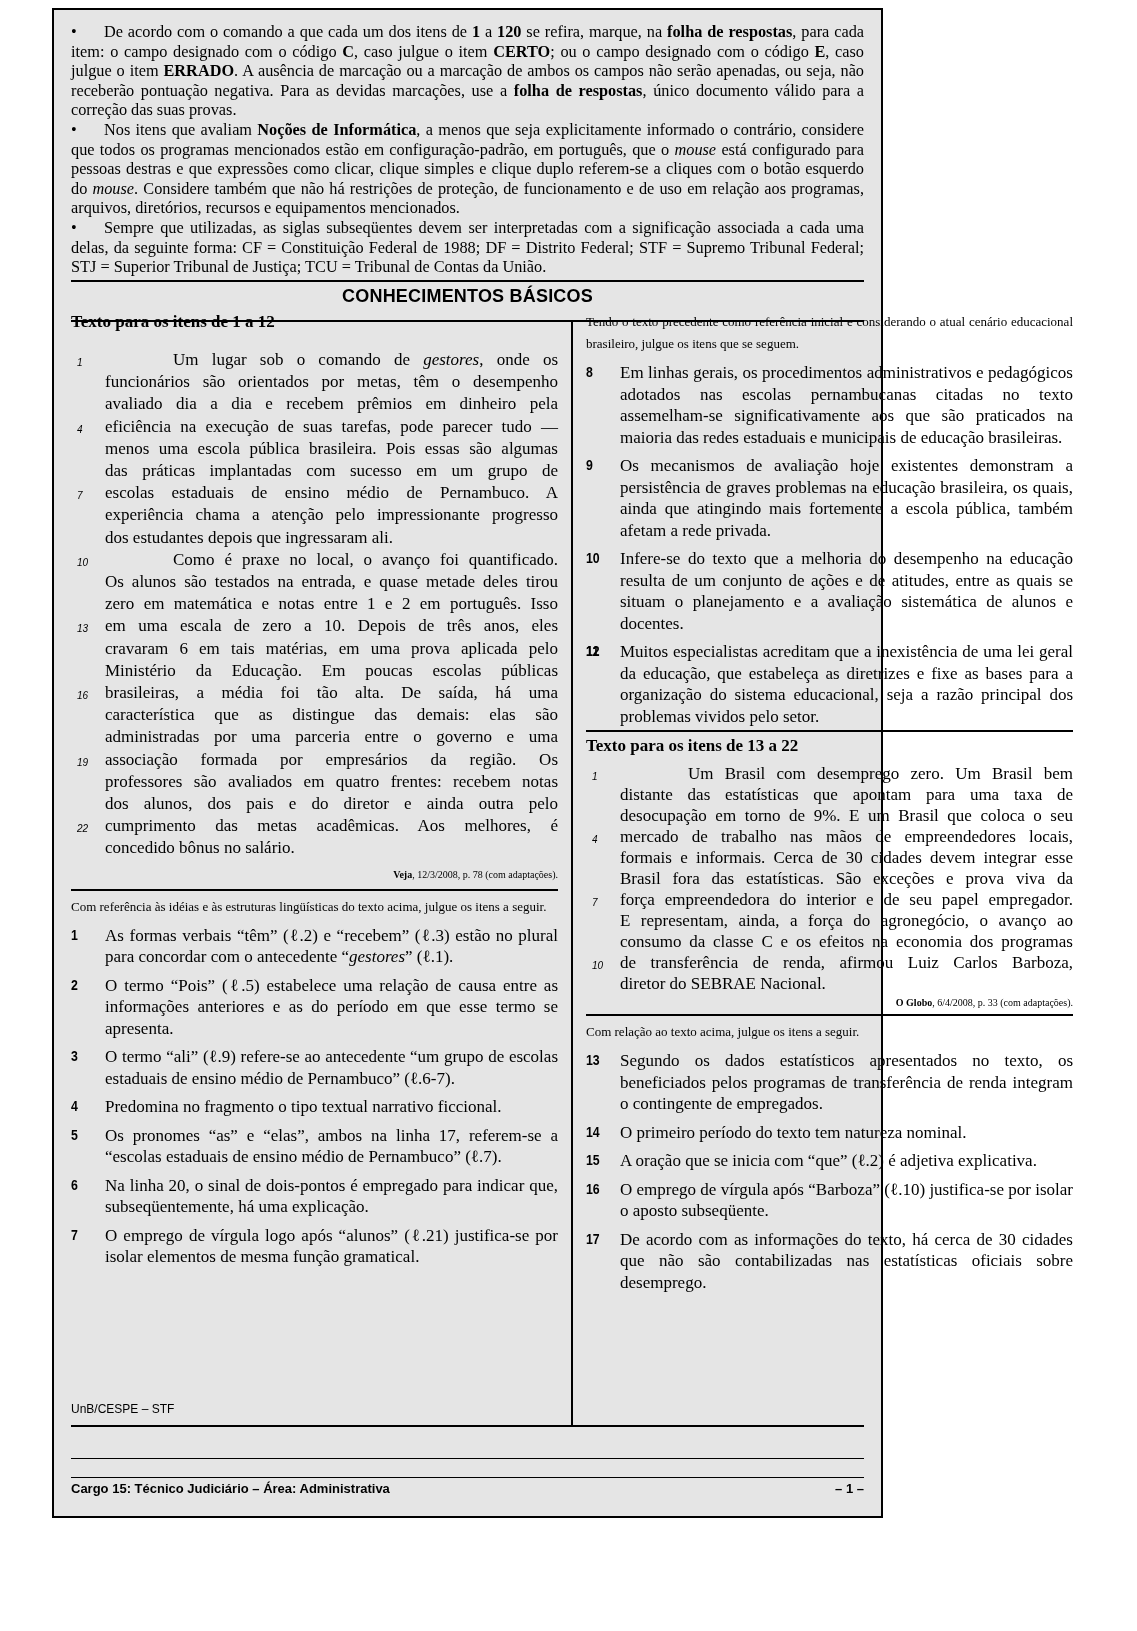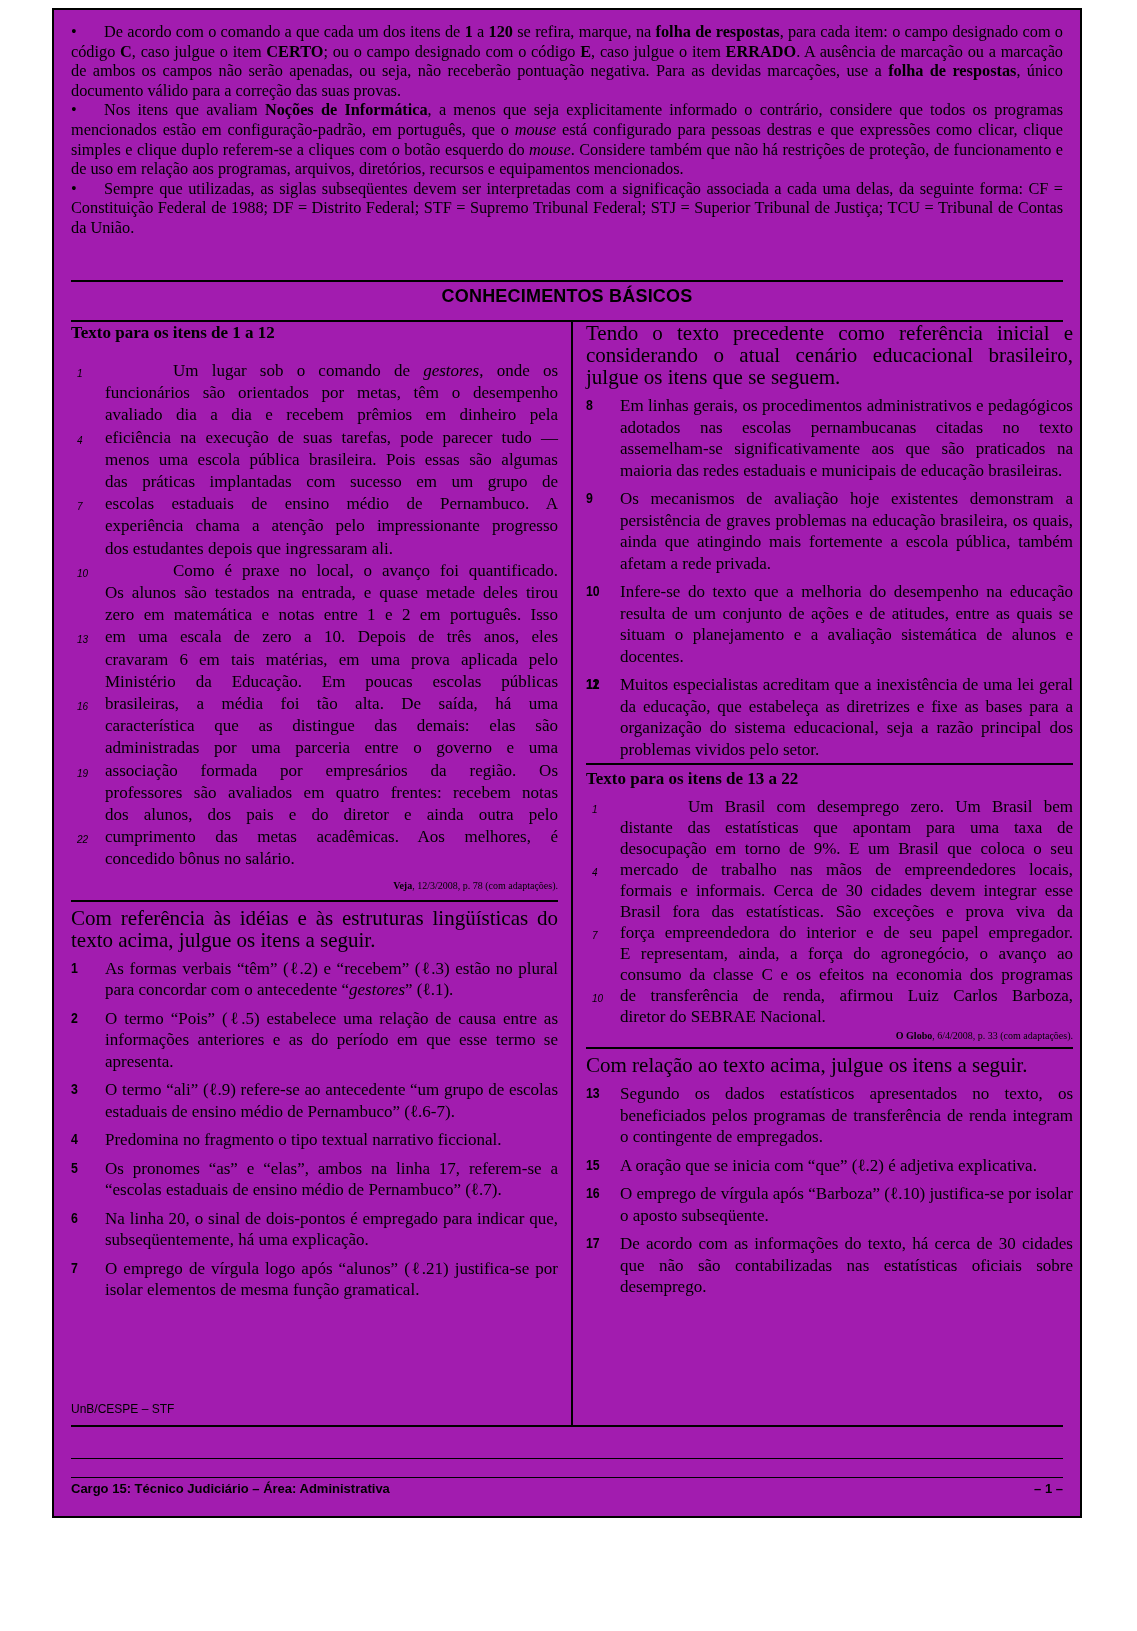--- a/index.html
+++ b/index.html
@@ -1,49 +1,49 @@
 <!DOCTYPE html>
 <html><head>
 <meta charset="utf-8">
 <style>
   html, body { margin: 0; padding: 0; background: #ffffff; }
   body { width: 1137px; height: 1631px; position: relative; overflow: hidden; }
   .page {
-    position: absolute; left: 52px; top: 8px; width: 1030px; height: 1510px;
-    border: 2px solid #000; box-sizing: border-box; background: #a21caf;
+    position: absolute; left: 52px; top: 8px; width: 831px; height: 1510px;
+    border: 2px solid #000; box-sizing: border-box; background: #e5e5e5;
   }
   .inner { position: absolute; left: 17px; right: 17px; top: 0; bottom: 0; }
   .serif { font-family: "Liberation Serif", "DejaVu Serif", serif; }
   .sans { font-family: "Liberation Sans", "DejaVu Sans", sans-serif; }
 
   .instructions { position: absolute; top: 12px; left: 0; right: 0; font-size: 16.3px; line-height: 19.6px; text-align: justify; color: #000; }
   .instructions p { margin: 0; }
   .instructions .bullet { display: inline-block; width: 33px; }
 
   .rule-thick { position: absolute; left: 0; right: 0; height: 0; border-top: 2px solid #000; }
   .section-title { position: absolute; top: 276px; left: 0; right: 0; text-align: center; font-size: 18px; font-weight: bold; letter-spacing: 0.2px; }
 
   .col-divider { position: absolute; left: 500px; top: 310px; width: 0; height: 1105px; border-left: 2px solid #000; }
 
-  .col { position: absolute; top: 312px; }
+  .col { position: absolute; top: 301px; }
   .col-left { left: 0; width: 487px; }
   .col-right { left: 515px; width: 487px; }
 
   .heading { font-weight: bold; font-size: 17px; line-height: 22px; margin: 0; }
 
   .passage { position: relative; font-size: 17px; line-height: 22.2px; }
   .pline { display: block; position: relative; padding-left: 34px; text-align: justify; text-align-last: justify; white-space: normal; }
   .pline.last { text-align-last: left; }
   .pline.indent { text-indent: 68px; }
   .lnum { position: absolute; left: 6px; top: 3px; font-size: 10px; font-style: italic; font-family: "Liberation Sans", "DejaVu Sans", sans-serif; text-indent: 0; }
 
   .source { text-align: right; font-size: 10px; line-height: 14px; margin-top: 8px; }
   .source b { font-weight: bold; }
 
-  .lead { font-size: 21px; line-height: 22px; text-align: justify; margin: 0; }
+  .lead { font-size: 13px; line-height: 22px; text-align: justify; margin: 0; }
 
   .item { position: relative; padding-left: 34px; font-size: 17px; line-height: 21.5px; text-align: justify; margin-top: 7px; }
   .item .num { position: absolute; left: 0; top: 0; font-family: "Liberation Sans", "DejaVu Sans", sans-serif; font-weight: bold; font-size: 14.5px; transform: scaleX(0.85); transform-origin: left; }
 
   .hr-inner { border-top: 2px solid #000; margin: 0; }
 
   .footer-line1 { position: absolute; left: 0; right: 0; top: 1448px; border-top: 1px solid #000; }
   .footer-org { position: absolute; left: 0; top: 1392px; font-size: 12px; }
   .footer-line2 { position: absolute; left: 0; right: 0; top: 1467px; border-top: 1px solid #000; }
   .footer-cargo { position: absolute; left: 0; top: 1471px; font-size: 13px; font-weight: bold; }
@@ -130,20 +130,21 @@
           <span class="pline"><span>E representam, ainda, a força do agronegócio, o avanço ao</span></span>
           <span class="pline"><span>consumo da classe C e os efeitos na economia dos programas</span></span>
           <span class="pline"><span class="lnum">10</span><span>de transferência de renda, afirmou Luiz Carlos Barboza,</span></span>
           <span class="pline last"><span>diretor do SEBRAE Nacional.</span></span>
         </div>
       <div class="source" style="margin-top:2px;"><b>O Globo</b><span>, 6/4/2008, p. 33 (com adaptações).</span></div>
       <div class="hr-inner" style="margin-top:4px;"></div>
       <p class="lead" style="margin-top:5px;">Com relação ao texto acima, julgue os itens a seguir.</p>
       <div id="items-right-2" style="margin-top:3px;">
           <div class="item"><span class="num">13</span><span>Segundo os dados estatísticos apresentados no texto, os beneficiados pelos programas de transferência de renda integram o contingente de empregados.</span></div>
+          <div class="item"><span class="num">14</span><span>O primeiro período do texto tem natureza nominal.</span></div>
           <div class="item"><span class="num">15</span><span>A oração que se inicia com “que” (ℓ.2) é adjetiva explicativa.</span></div>
           <div class="item"><span class="num">16</span><span>O emprego de vírgula após “Barboza” (ℓ.10) justifica-se por isolar o aposto subseqüente.</span></div>
           <div class="item"><span class="num">17</span><span>De acordo com as informações do texto, há cerca de 30 cidades que não são contabilizadas nas estatísticas oficiais sobre desemprego.</span></div>
         </div>
     </div>
 
     <div class="rule-thick" style="top:1415px;"></div>
 
     <div class="footer-line1"></div>
     <div class="footer-org sans">UnB/CESPE – STF</div>

